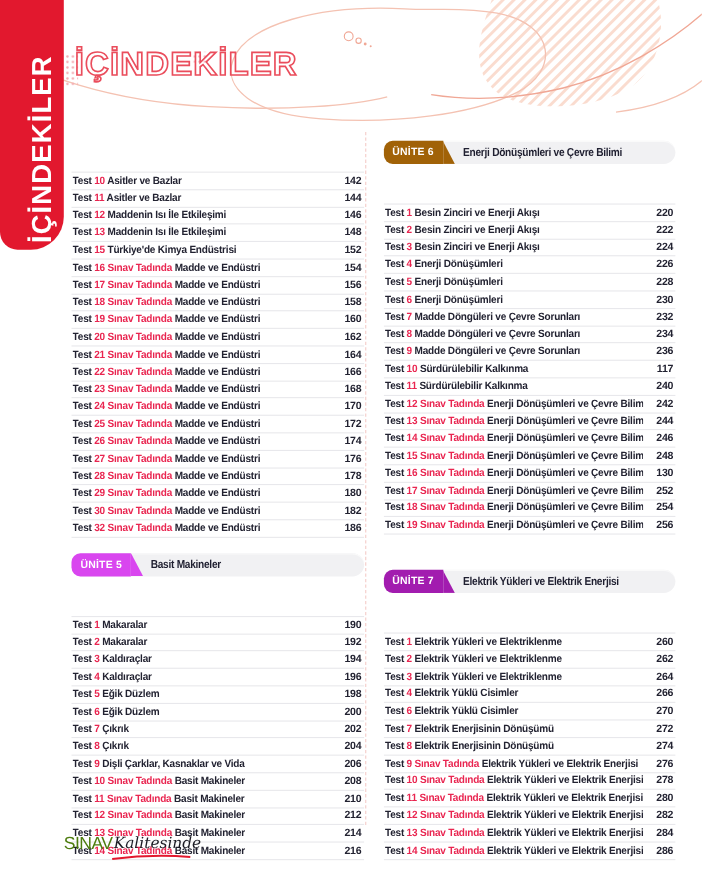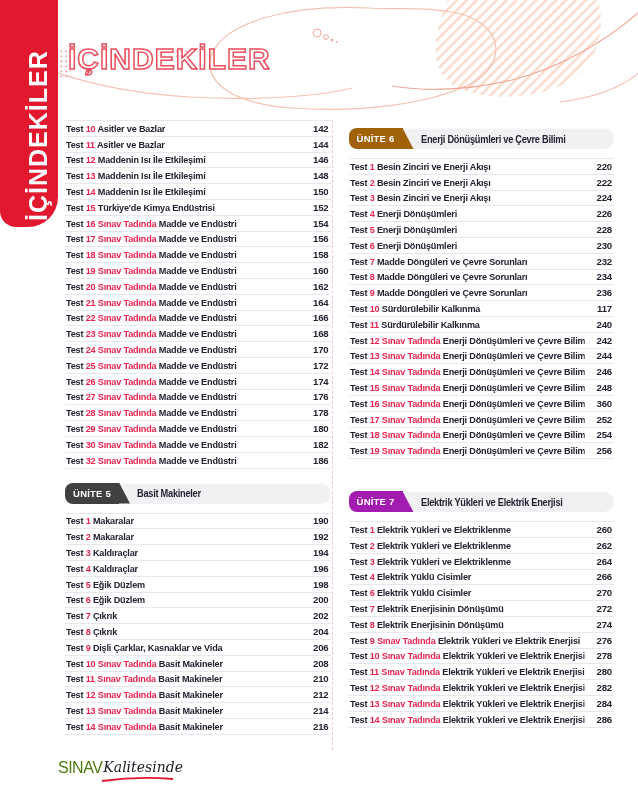--- a/index.html
+++ b/index.html
@@ -51,21 +51,21 @@
   .unit-badge{
     position:absolute;left:0;top:0;height:100%;width:54px;z-index:1;
     border-radius:8px 0 0 8px;color:#fff;display:flex;align-items:center;
     justify-content:center;font-size:9.5px;font-weight:bold;letter-spacing:0.2px;
   }
   .unit-badge::after{
     content:"";position:absolute;left:100%;top:0;width:11px;height:100%;
     background:inherit;clip-path:polygon(0 0,100% 100%,0 100%);
   }
   
-  .rows{border-top:1px solid #e8e8ec;}
+  .rows{border-top:1px solid #e8e8ec;margin-top:36px;}
   .row{
     height:15.8px;box-sizing:border-box;display:flex;align-items:center;
     border-bottom:1px solid #e8e8ec;font-size:9.6px;font-weight:bold;
     color:#222231;padding:0 2px 0 1px;
   }
   .r-text{
     flex:1;min-width:0;white-space:nowrap;overflow:hidden;
     letter-spacing:-0.2px;transform:scaleX(0.95);transform-origin:0 50%;
   }
   .r-word,.r-title{color:#222231;}
@@ -129,24 +129,20 @@
           </div>
           <div class="row">
             <span class="r-text"><span class="r-word">Test </span><span class="r-num">12 </span><span class="r-title">Maddenin Isı İle Etkileşimi</span></span>
             <span class="r-page">146</span>
           </div>
           <div class="row">
             <span class="r-text"><span class="r-word">Test </span><span class="r-num">13 </span><span class="r-title">Maddenin Isı İle Etkileşimi</span></span>
             <span class="r-page">148</span>
           </div>
           <div class="row">
-            <span class="r-text"><span class="r-word">Test </span><span class="r-num">14 </span><span class="r-title">Maddenin Isı İle Etkileşimi</span></span>
-            <span class="r-page">150</span>
-          </div>
-          <div class="row">
             <span class="r-text"><span class="r-word">Test </span><span class="r-num">15 </span><span class="r-title">Türkiye'de Kimya Endüstrisi</span></span>
             <span class="r-page">152</span>
           </div>
           <div class="row">
             <span class="r-text"><span class="r-word">Test </span><span class="r-num">16 </span><span class="r-tag">Sınav Tadında </span><span class="r-title">Madde ve Endüstri</span></span>
             <span class="r-page">154</span>
           </div>
           <div class="row">
             <span class="r-text"><span class="r-word">Test </span><span class="r-num">17 </span><span class="r-tag">Sınav Tadında </span><span class="r-title">Madde ve Endüstri</span></span>
             <span class="r-page">156</span>
@@ -207,21 +203,21 @@
             <span class="r-text"><span class="r-word">Test </span><span class="r-num">32 </span><span class="r-tag">Sınav Tadında </span><span class="r-title">Madde ve Endüstri</span></span>
             <span class="r-page">186</span>
           </div>
         </div>
       </section>
       <section class="toc-section">
         <div class="unit-header">
           <div class="unit-pill">
             <span class="unit-title">Basit Makineler</span>
           </div>
-          <div class="unit-badge" style="background: #404040;">
+          <div class="unit-badge" style="background: #d946ef;">
             <span>ÜNİTE 5</span>
           </div>
         </div>
         <div class="rows">
           <div class="row">
             <span class="r-text"><span class="r-word">Test </span><span class="r-num">1 </span><span class="r-title">Makaralar</span></span>
             <span class="r-page">190</span>
           </div>
           <div class="row">
             <span class="r-text"><span class="r-word">Test </span><span class="r-num">2 </span><span class="r-title">Makaralar</span></span>
@@ -344,21 +340,21 @@
           <div class="row">
             <span class="r-text"><span class="r-word">Test </span><span class="r-num">14 </span><span class="r-tag">Sınav Tadında </span><span class="r-title">Enerji Dönüşümleri ve Çevre Bilimi</span></span>
             <span class="r-page">246</span>
           </div>
           <div class="row">
             <span class="r-text"><span class="r-word">Test </span><span class="r-num">15 </span><span class="r-tag">Sınav Tadında </span><span class="r-title">Enerji Dönüşümleri ve Çevre Bilimi</span></span>
             <span class="r-page">248</span>
           </div>
           <div class="row">
             <span class="r-text"><span class="r-word">Test </span><span class="r-num">16 </span><span class="r-tag">Sınav Tadında </span><span class="r-title">Enerji Dönüşümleri ve Çevre Bilimi</span></span>
-            <span class="r-page">360</span>
+            <span class="r-page">130</span>
           </div>
           <div class="row">
             <span class="r-text"><span class="r-word">Test </span><span class="r-num">17 </span><span class="r-tag">Sınav Tadında </span><span class="r-title">Enerji Dönüşümleri ve Çevre Bilimi</span></span>
             <span class="r-page">252</span>
           </div>
           <div class="row">
             <span class="r-text"><span class="r-word">Test </span><span class="r-num">18 </span><span class="r-tag">Sınav Tadında </span><span class="r-title">Enerji Dönüşümleri ve Çevre Bilimi</span></span>
             <span class="r-page">254</span>
           </div>
           <div class="row">

